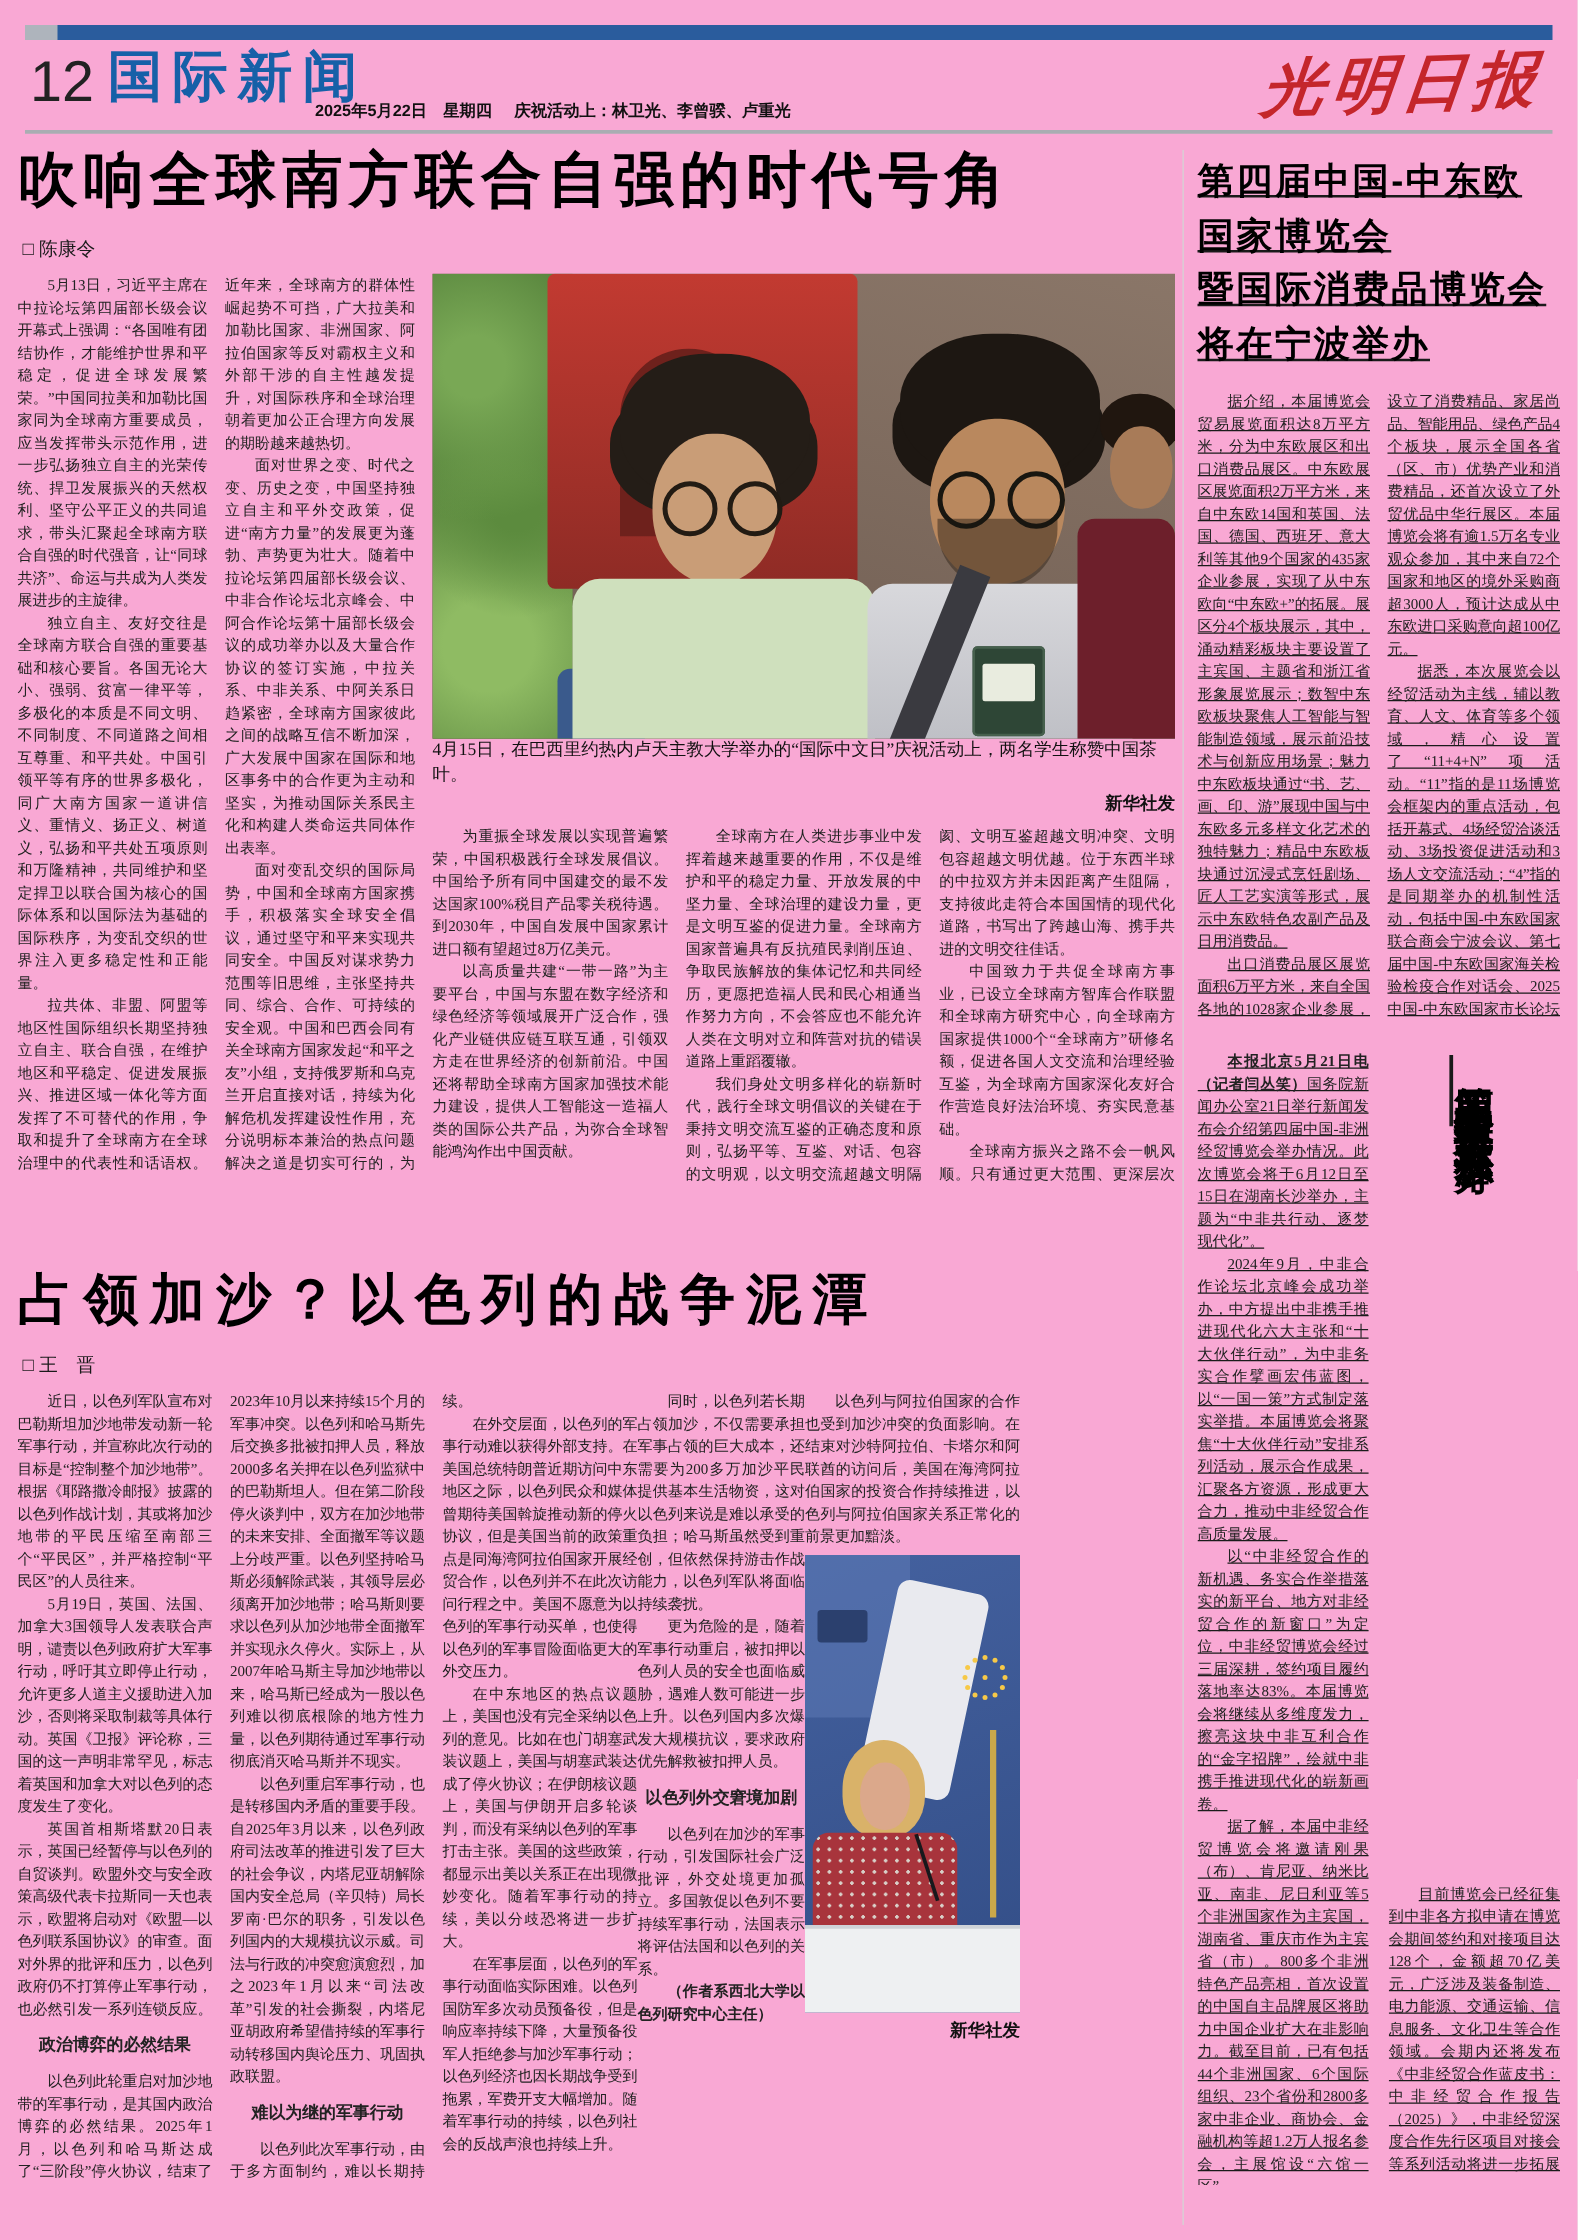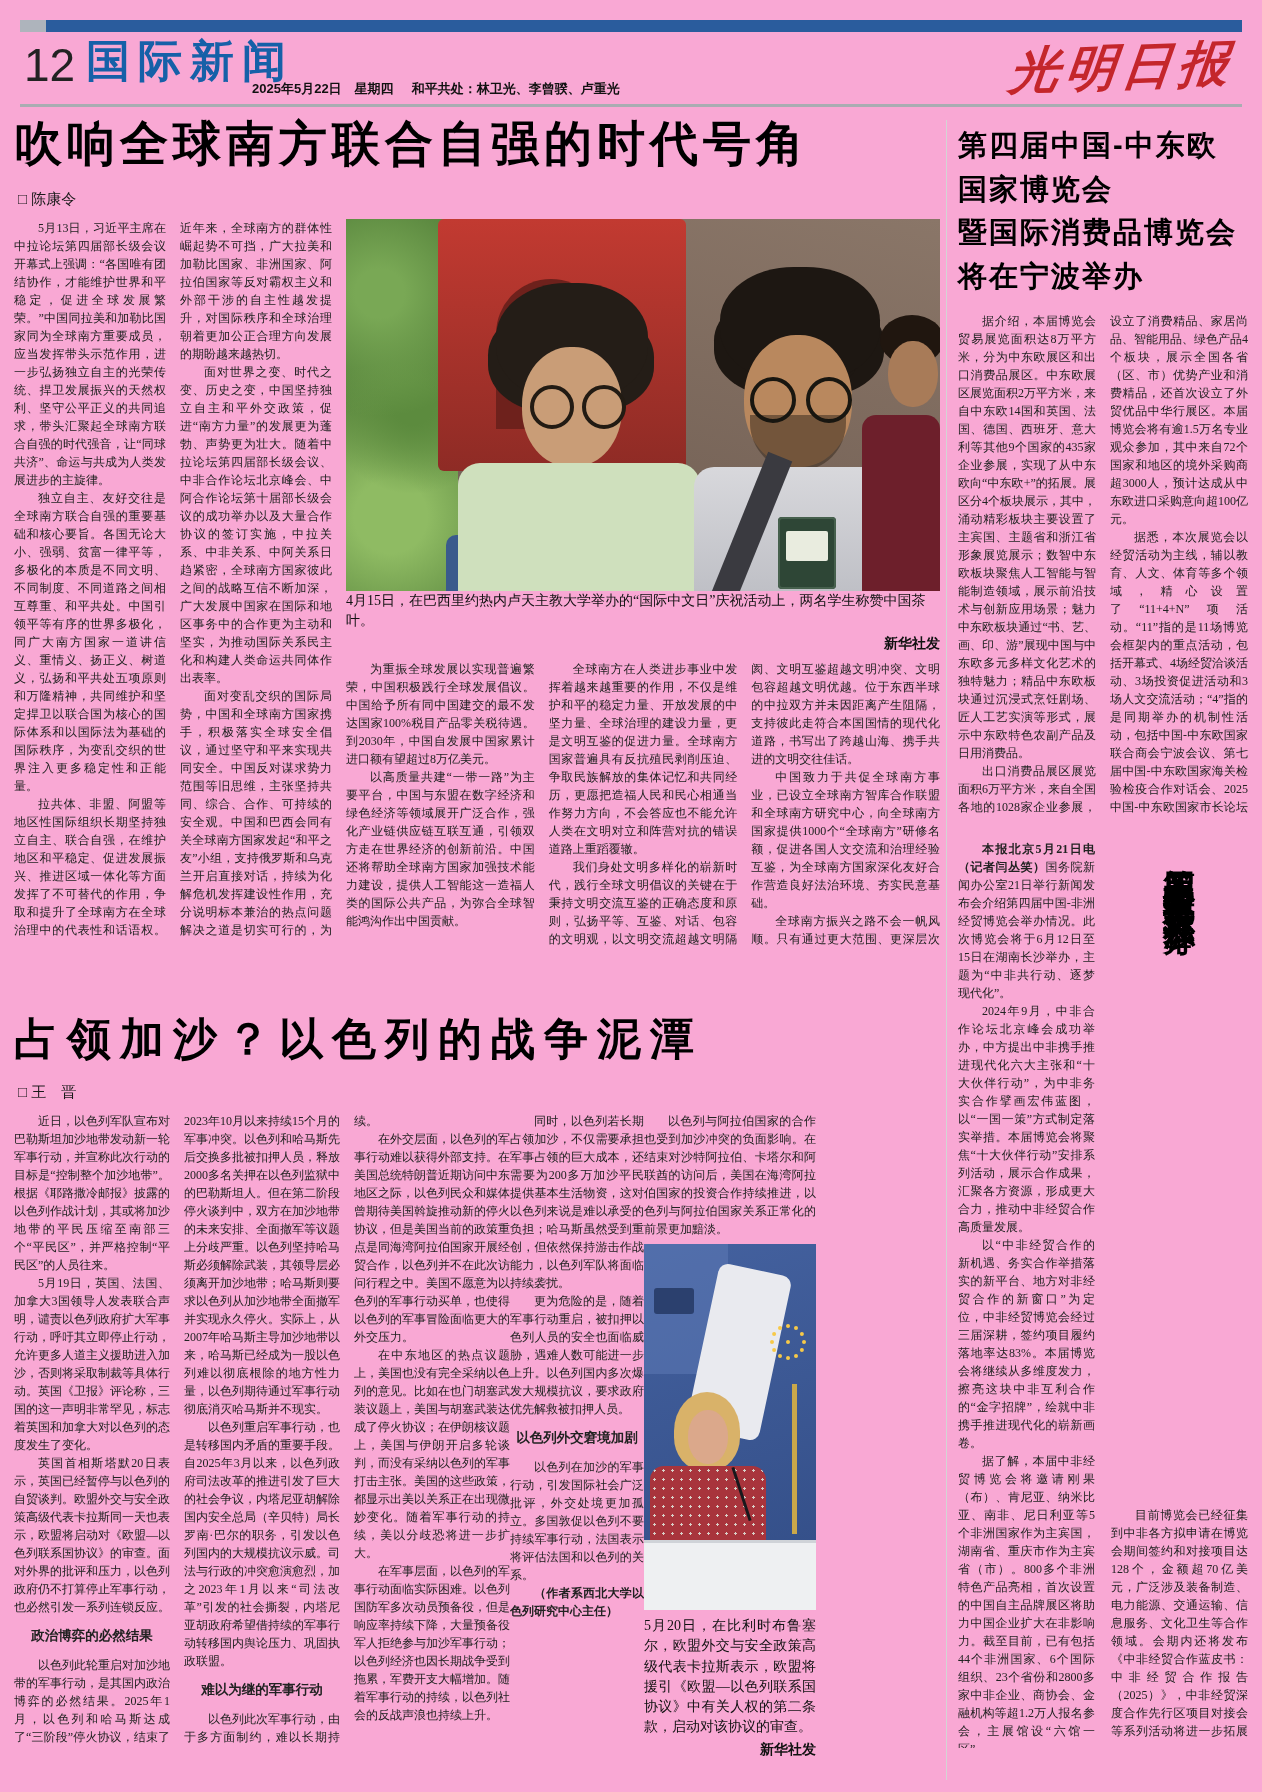--- a/index.html
+++ b/index.html
@@ -95,42 +95,42 @@
   .eu-pole{position:absolute;left:148px;top:140px;width:5px;height:150px;background:#caa84a;}
   .eu-hair{position:absolute;left:30px;top:148px;width:66px;height:78px;border-radius:50% 50% 42% 42%;background:#d9b269;}
   .eu-face{position:absolute;left:44px;top:166px;width:40px;height:54px;border-radius:48%;background:#dba88b;}
   .eu-top{position:absolute;left:6px;top:222px;width:116px;height:84px;border-radius:14px 14px 0 0;background:#a8343c;
       background-image:radial-gradient(#d8d0c8 1.2px,transparent 1.3px);background-size:9px 9px;}
   .eu-mic{position:absolute;left:96px;top:222px;width:3px;height:56px;background:#17181c;transform:rotate(-18deg);}
   .eu-podium{position:absolute;left:0;top:296px;width:172px;height:70px;background:#eef0f2;
       border-top:3px solid #cfd3d8;}
 
   
-  .right-rail{position:absolute;left:958px;top:118px;width:290px;}
+  .right-rail{position:absolute;left:958px;top:118px;width:290px;text-decoration:underline;}
   .expo-title{margin:6px 0 0;font-size:29px;font-weight:900;line-height:1.5;letter-spacing:2px;color:#000;}
   .expo-title span{display:block;}
   .expo-body{margin-top:14px;height:506px;column-count:2;column-gap:14px;column-fill:auto;overflow:hidden;}
   .africa{display:flex;gap:16px;margin-top:22px;height:908px;}
   .africa-col1{width:139px;height:908px;overflow:hidden;}
   .africa-col2{width:139px;display:flex;flex-direction:column;align-items:center;}
   .africa-vtitle{writing-mode:vertical-rl;font-size:32px;font-weight:900;letter-spacing:3px;
       height:648px;margin:4px 0 14px;color:#000;font-family:"Liberation Sans",sans-serif;}
   .africa-cont{height:236px;overflow:hidden;}
 </style>
 </head>
 <body>
 
 <div id="page">
 
   <div class="topbar"></div>
   <div class="topbar-notch"></div>
   <div class="pageno">12</div>
   <div class="section-title">国际新闻</div>
   <div class="dateline">
-    <span>2025年5月22日　星期四</span><span>和平共处：林卫光、李曾骙、卢重光</span>
+    <span>2025年5月22日　星期四</span><span>庆祝活动上：林卫光、李曾骙、卢重光</span>
   </div>
   <div class="masthead">光明日报</div>
   <div class="header-rule"></div>
   <div class="vrule"></div>
 
   <div class="lead">
     <h1 class="lead-title">吹响全球南方联合自强的时代号角</h1>
     <div class="lead-byline">□ 陈康令</div>
     <div class="lead-body">
       <div class="cols-a body-text">
@@ -216,21 +216,20 @@
           <div class="eu-logo"></div>
           <div class="eu-stars"></div>
           <div class="eu-pole"></div>
           <div class="eu-hair"></div>
           <div class="eu-face"></div>
           <div class="eu-top"></div>
           <div class="eu-mic"></div>
           <div class="eu-podium"></div>
         </div>
         <div class="caption">
-          <span>5月20日，在比利时布鲁塞尔，欧盟外交与安全政策高级代表卡拉斯表示，欧盟将援引《欧盟—以色列联系国协议》中有关人权的第二条款，启动对该协议的审查。</span>
           <span class="credit">新华社发</span>
         </div>
       </div>
     </div>
   </div>
 
   <div class="right-rail">
     <h3 class="expo-title">
       <span>第四届中国-中东欧</span>
       <span>国家博览会</span>

